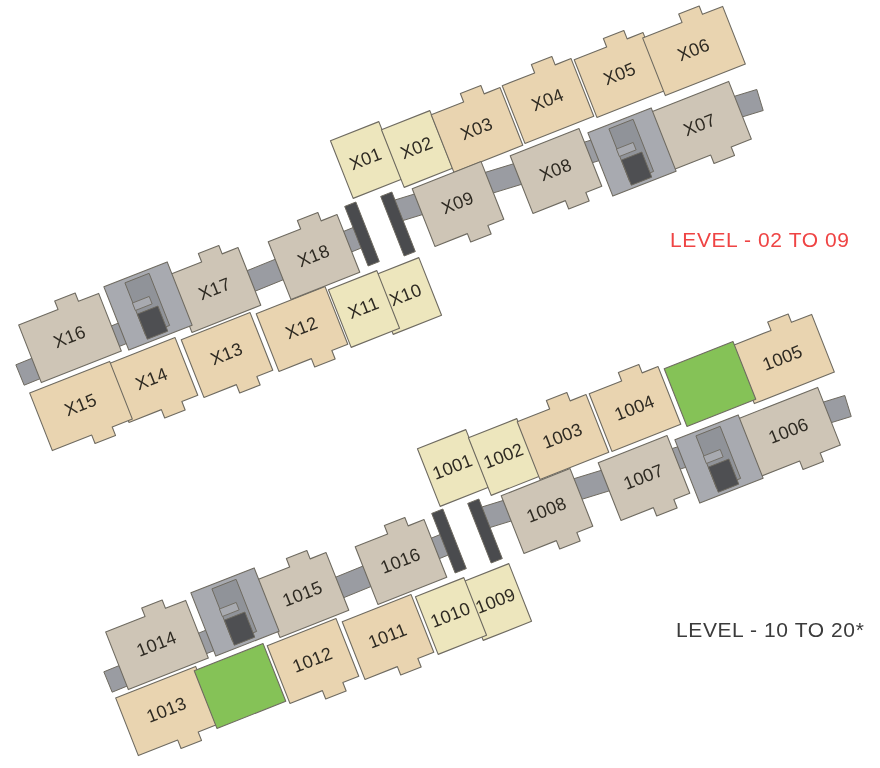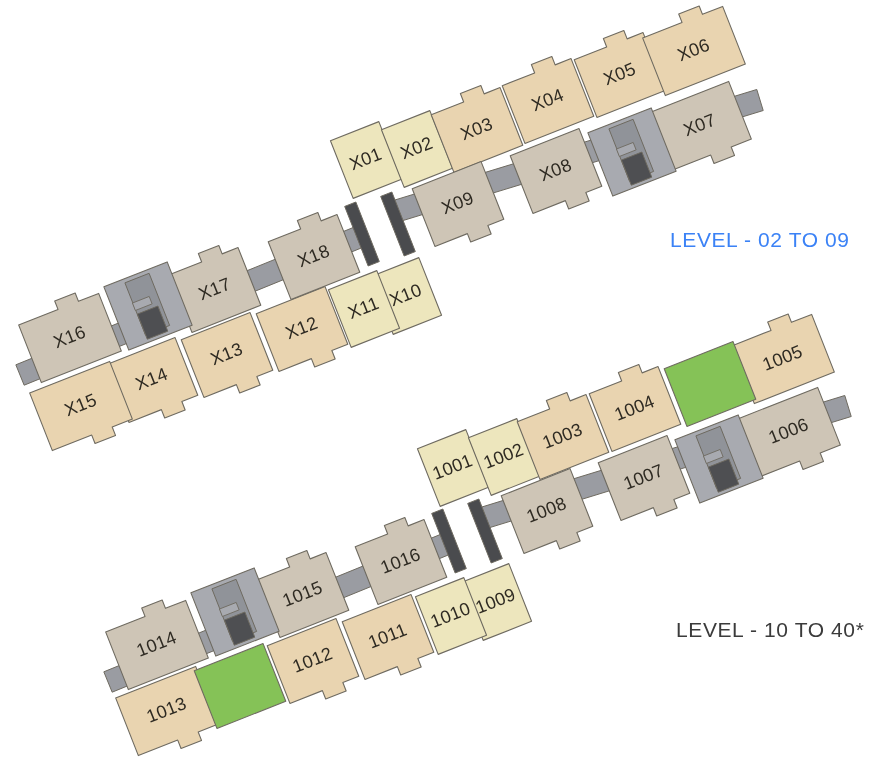--- a/index.html
+++ b/index.html
@@ -205,15 +205,15 @@
           <polygon points="211.91,588.85 236.10,579.32 256.62,631.43 232.43,640.96" fill="#909399" stroke="#6E6A60" stroke-width="1" stroke-linejoin="round"></polygon>
           <polygon points="219.44,609.04 236.19,602.45 239.12,609.89 222.37,616.49" fill="#A8AAB0" stroke="#6E6A60" stroke-width="0.9" stroke-linejoin="round"></polygon>
           <polygon points="224.40,620.10 244.87,612.04 254.76,637.16 234.29,645.22" fill="#4E4F52" stroke="#6E6A60" stroke-width="1" stroke-linejoin="round"></polygon>
         </g>
         <g>
           <polygon points="431.69,513.43 442.85,509.03 466.31,568.57 455.15,572.97" fill="#4A4B4E" stroke="#6E6A60" stroke-width="1" stroke-linejoin="round"></polygon>
           <polygon points="467.69,503.43 478.85,499.03 502.31,558.57 491.15,562.97" fill="#4A4B4E" stroke="#6E6A60" stroke-width="1" stroke-linejoin="round"></polygon>
         </g>
       </g>
     </svg>
-<div class="lvl-label" style="left: 670px; top: 228px; color: #3b82f6;">LEVEL - 02 TO 09</div>
-    <div class="lvl-label" style="left: 676px; top: 618px; color: rgb(59, 59, 59);">LEVEL - 10 TO 40*</div>
+<div class="lvl-label" style="left: 670px; top: 228px; color: #ef4444;">LEVEL - 02 TO 09</div>
+    <div class="lvl-label" style="left: 676px; top: 618px; color: rgb(59, 59, 59);">LEVEL - 10 TO 20*</div>
   </div>
 
 </body></html>

